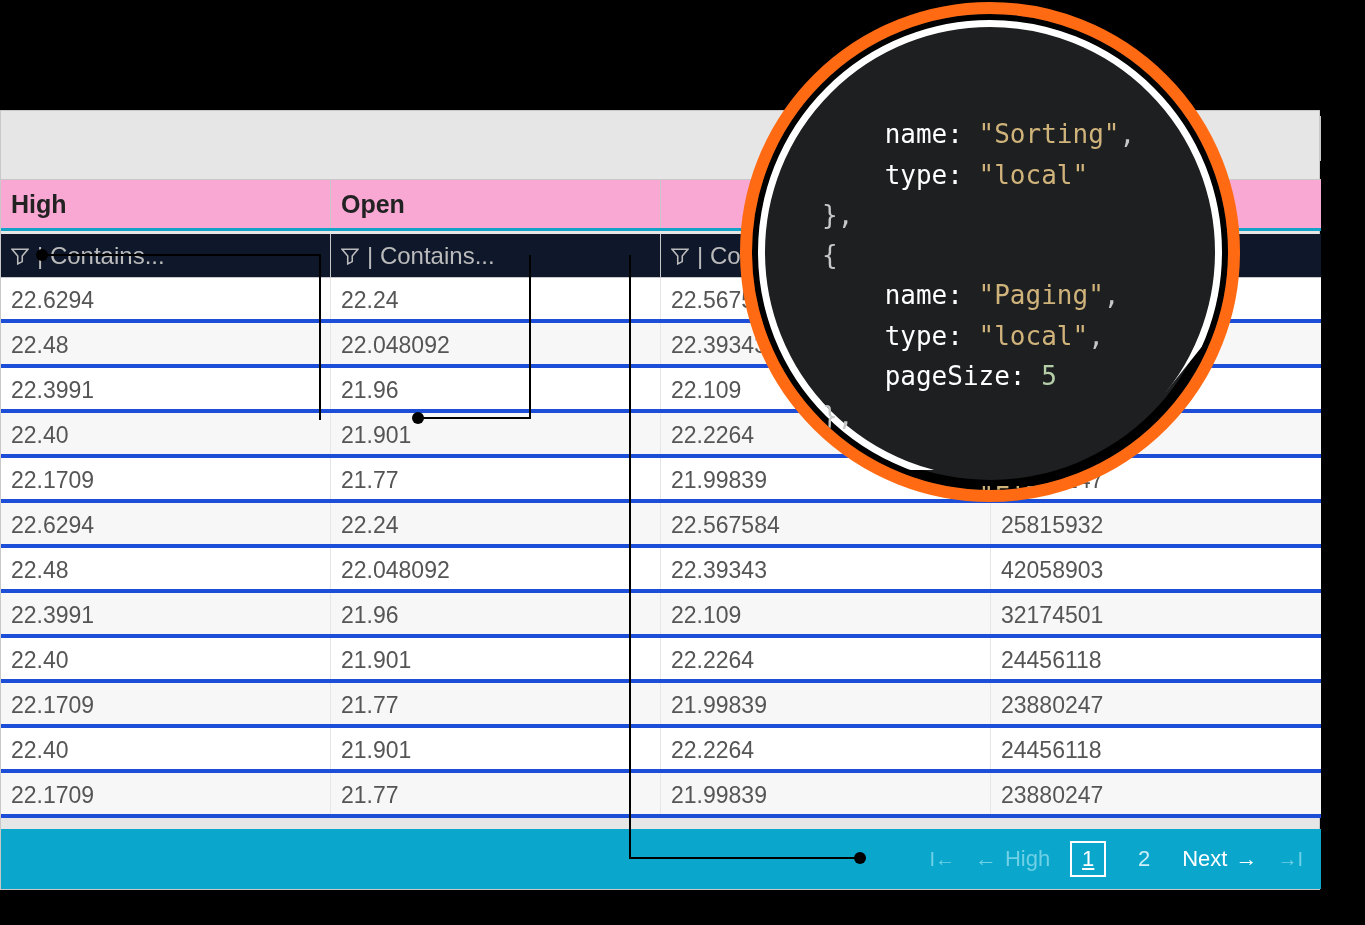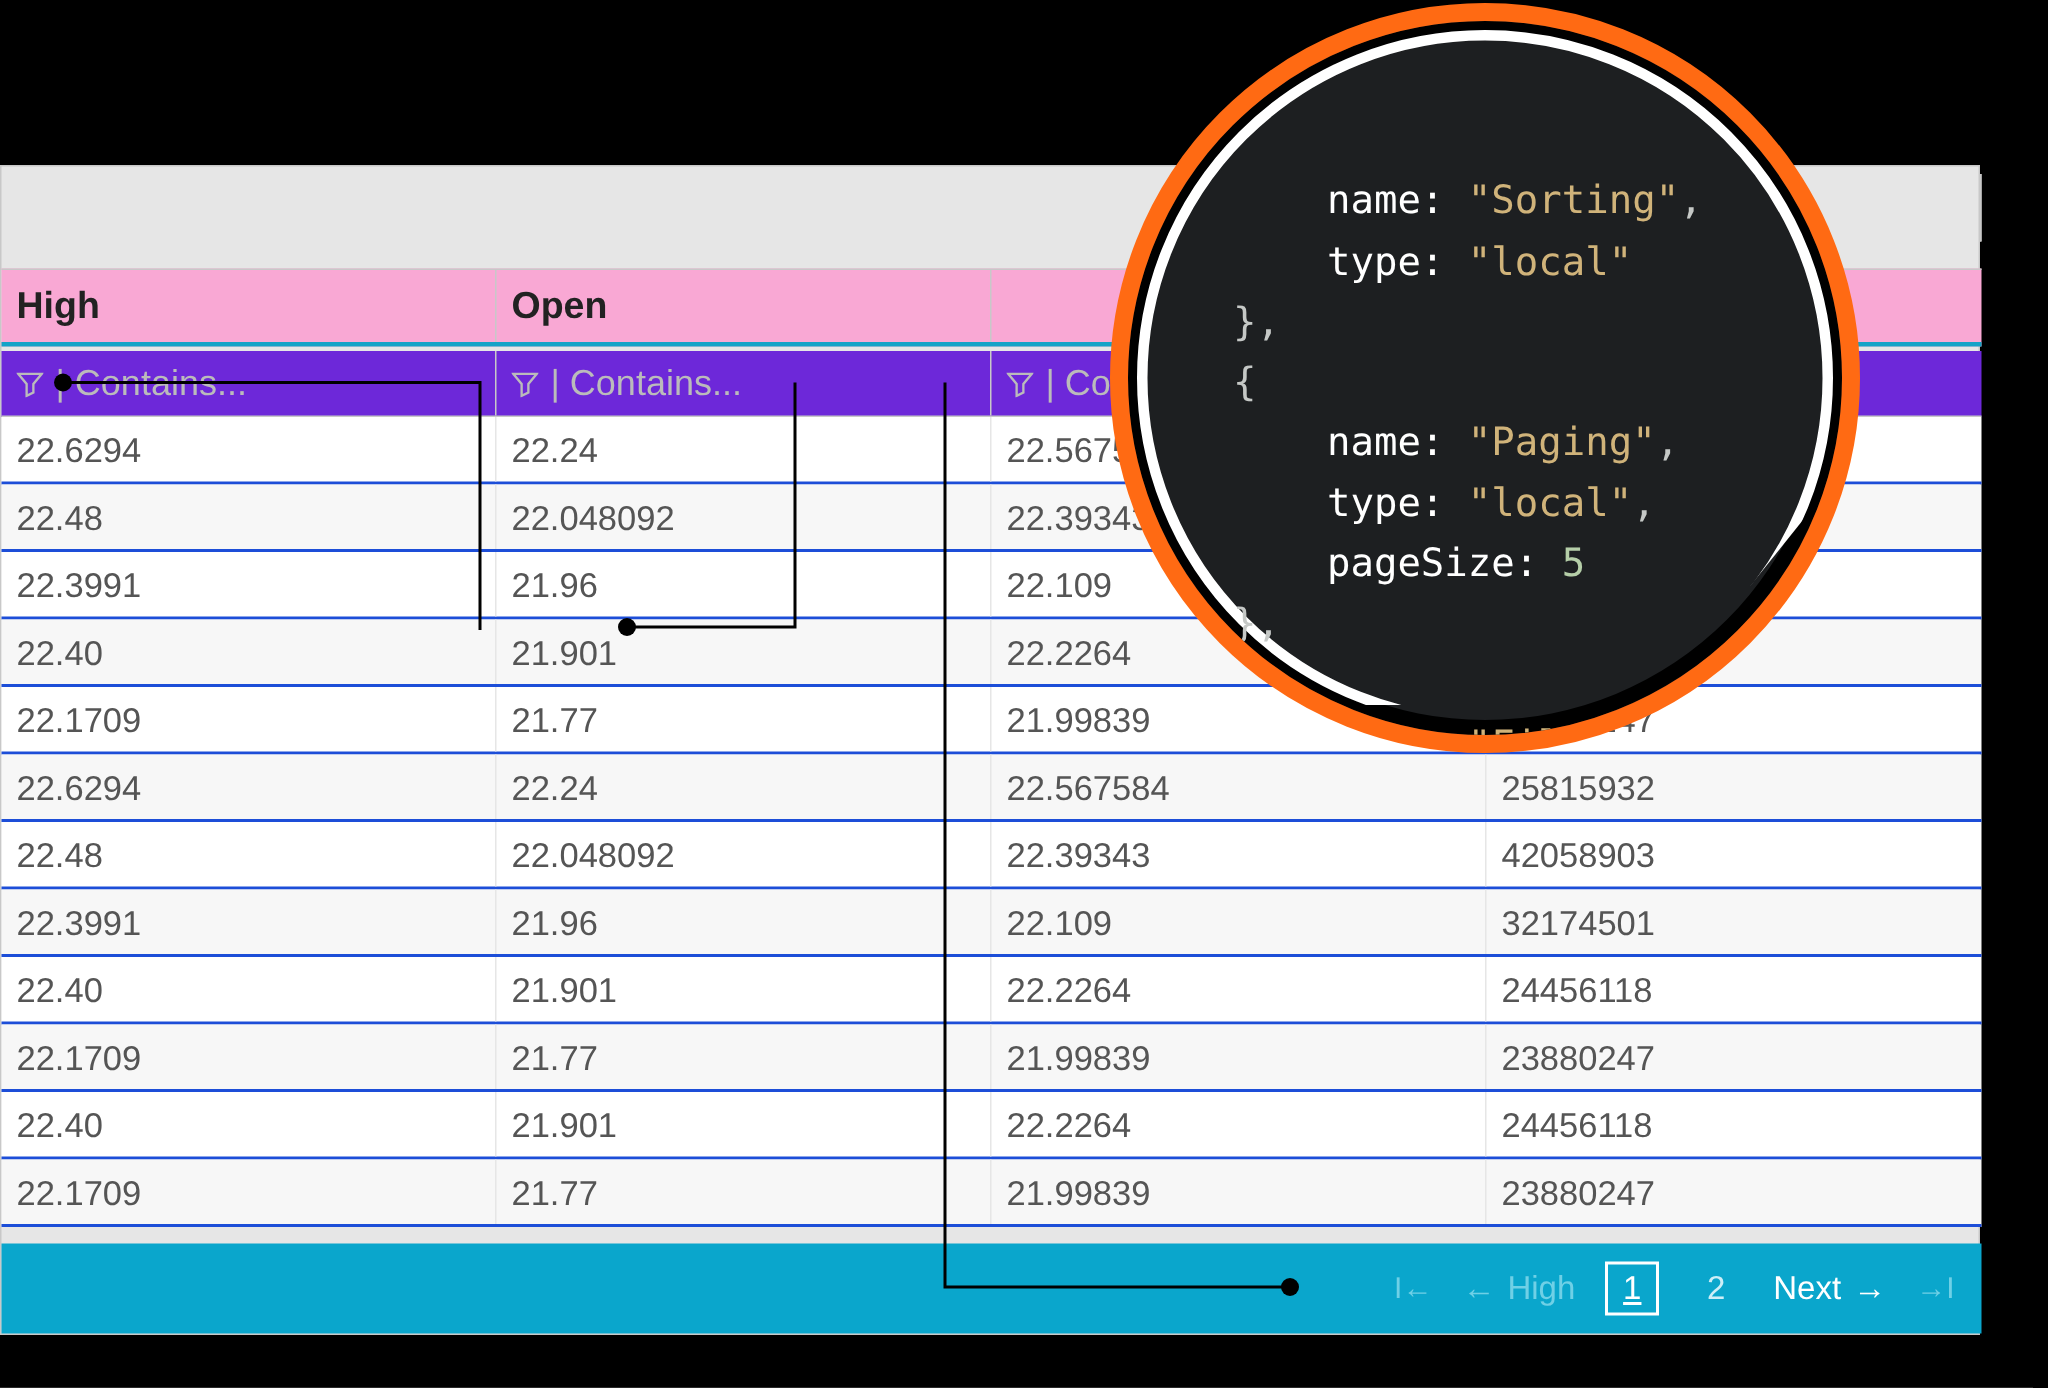--- a/index.html
+++ b/index.html
@@ -50,21 +50,21 @@
   .col-low  { width: 330px; }
   .col-open { width: 330px; }
   .col-vol  { width: 330px; border-right: none; }
 
   
   .filter-row {
     position: absolute;
     left: 0; top: 123px;
     width: 1320px;
     height: 44px;
-    background: #6d28d9;
+    background: #0f172a;
     display: flex;
     border-bottom: 1px solid #c8c8c8;
   }
   .filter-cell {
     display: flex;
     align-items: center;
     padding: 0 10px;
     border-right: 1px solid #c8c8c8;
     color: #bbb;
     font-size: 24px;
@@ -79,21 +79,21 @@
   
   .tbody {
     position: absolute;
     left: 0; top: 167px;
     width: 1320px;
   }
   .tr {
     display: flex;
     height: 45px;
     background: #fff;
-    border-bottom: 2px solid #1d4ed8;
+    border-bottom: 4px solid #1d4ed8;
   }
   .tr.alt { background: #f7f7f7; }
   .td {
     font-size: 23px;
     color: #555;
     padding: 9px 10px 0 10px;
     border-right: 1px solid #e6e6e6;
   }
   .td:last-child { border-right: none; }
 

